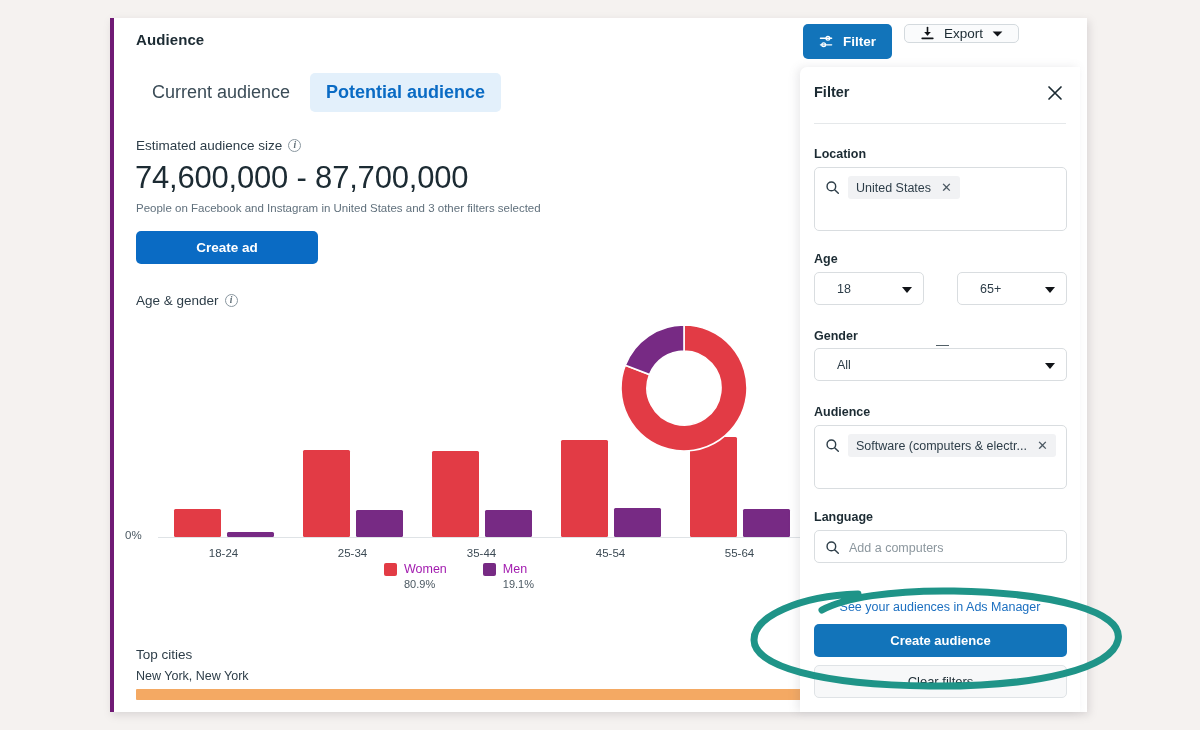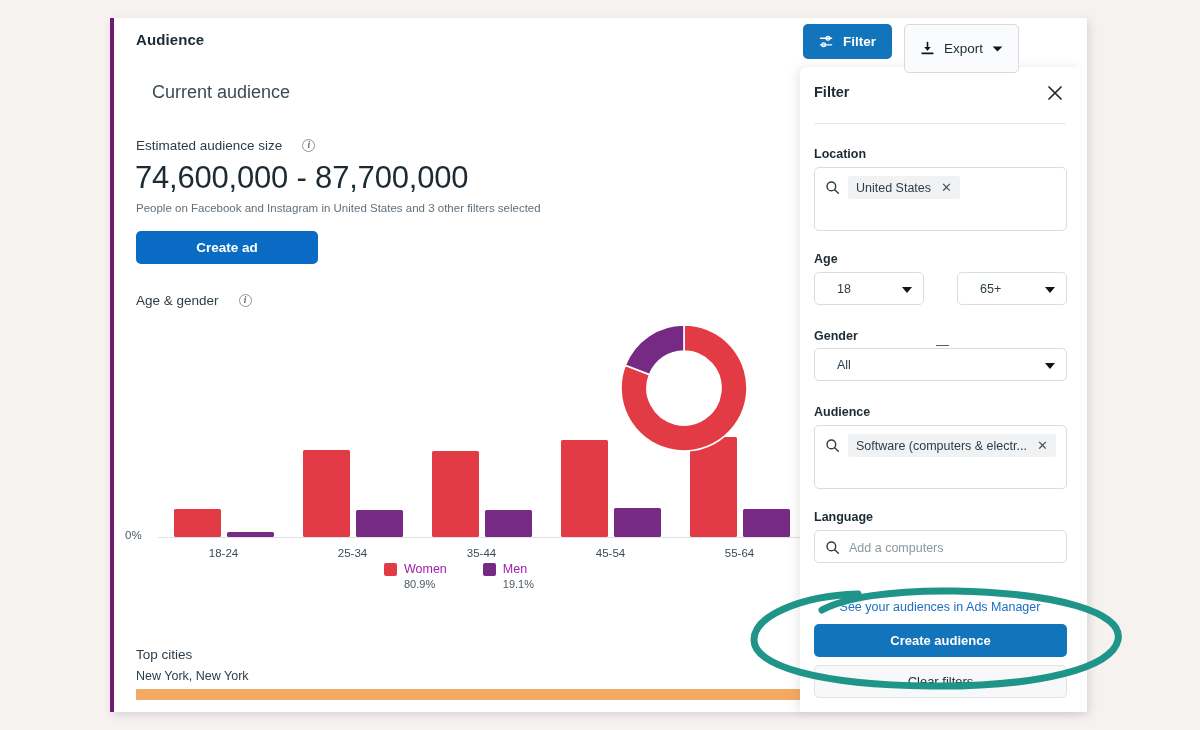--- a/index.html
+++ b/index.html
@@ -39,21 +39,21 @@
 
   .tabs { position: absolute; left: 22px; top: 55px; display: flex; gap: 4px; }
   .tab {
     padding: 9px 16px; border-radius: 5px; font-size: 18px; color: #3b4c57;
     cursor: pointer; white-space: nowrap;
   }
   .tab.active { background: #e3f0fb; color: #0a6bc4; font-weight: bold; }
 
   .section-label {
     position: absolute; font-size: 13.5px; color: #2d3d48;
-    display: flex; align-items: center; gap: 20px;
+    display: flex; align-items: center; gap: 6px;
   }
   #lbl-est { left: 22px; top: 120px; }
   #lbl-ag  { left: 22px; top: 275px; }
   #lbl-top { left: 22px; top: 614px; font-size: 13.5px; margin-top: 15px; }
 
   .info-i {
     display: inline-block; width: 13px; height: 13px; border-radius: 50%;
     border: 1.2px solid #8a97a0; color: #5e6c75; font-size: 9.5px;
     line-height: 11px; text-align: center; font-style: italic;
     font-family: "Liberation Serif", serif; font-weight: bold;
@@ -118,21 +118,21 @@
   
   #toolbar { position: absolute; left: 803px; top: 24px; display: flex; gap: 12px; z-index: 6; }
   #filter-btn {
     display: flex; align-items: center; gap: 9px;
     height: 35px; padding: 0 16px; background: #1274ba; color: #fff;
     border: none; border-radius: 5px; font-size: 13.5px; font-weight: bold;
     font-family: "Liberation Sans", sans-serif; cursor: pointer;
   }
   #export-btn {
     display: flex; align-items: center; gap: 9px;
-    height: 49px; padding: 0 15px; background: #fafbfc; color: #1c2b33;
+    height: 19px; padding: 0 15px; background: #fafbfc; color: #1c2b33;
     border: 1px solid #d4dade; border-radius: 5px; font-size: 13.5px;
     font-family: "Liberation Sans", sans-serif; cursor: pointer;
   }
 
   
   #drawer {
     position: absolute; left: 800px; top: 67px; width: 280px; height: 645px;
     background: #fff; border-radius: 7px 0 0 0;
     box-shadow: -3px 0 10px rgba(90,90,110,.13);
     z-index: 5; overflow: hidden;
@@ -214,20 +214,21 @@
   <div id="lavender"></div>
 
   <div id="card">
 
     <div id="content">
 
       <div class="h-title">Audience</div>
 
       <div class="tabs">
         <div class="tab">Current audience</div>
+        <div class="tab active">Potential audience</div>
       </div>
 
       <div class="section-label" id="lbl-est">
         <span>Estimated audience size</span>
         <span class="info-i">i</span>
       </div>
 
       <div id="big-number">74,600,000 - 87,700,000</div>
       <div id="sub-number">People on Facebook and Instagram in United States and 3 other filters selected</div>
       <button id="create-ad">Create ad</button>

